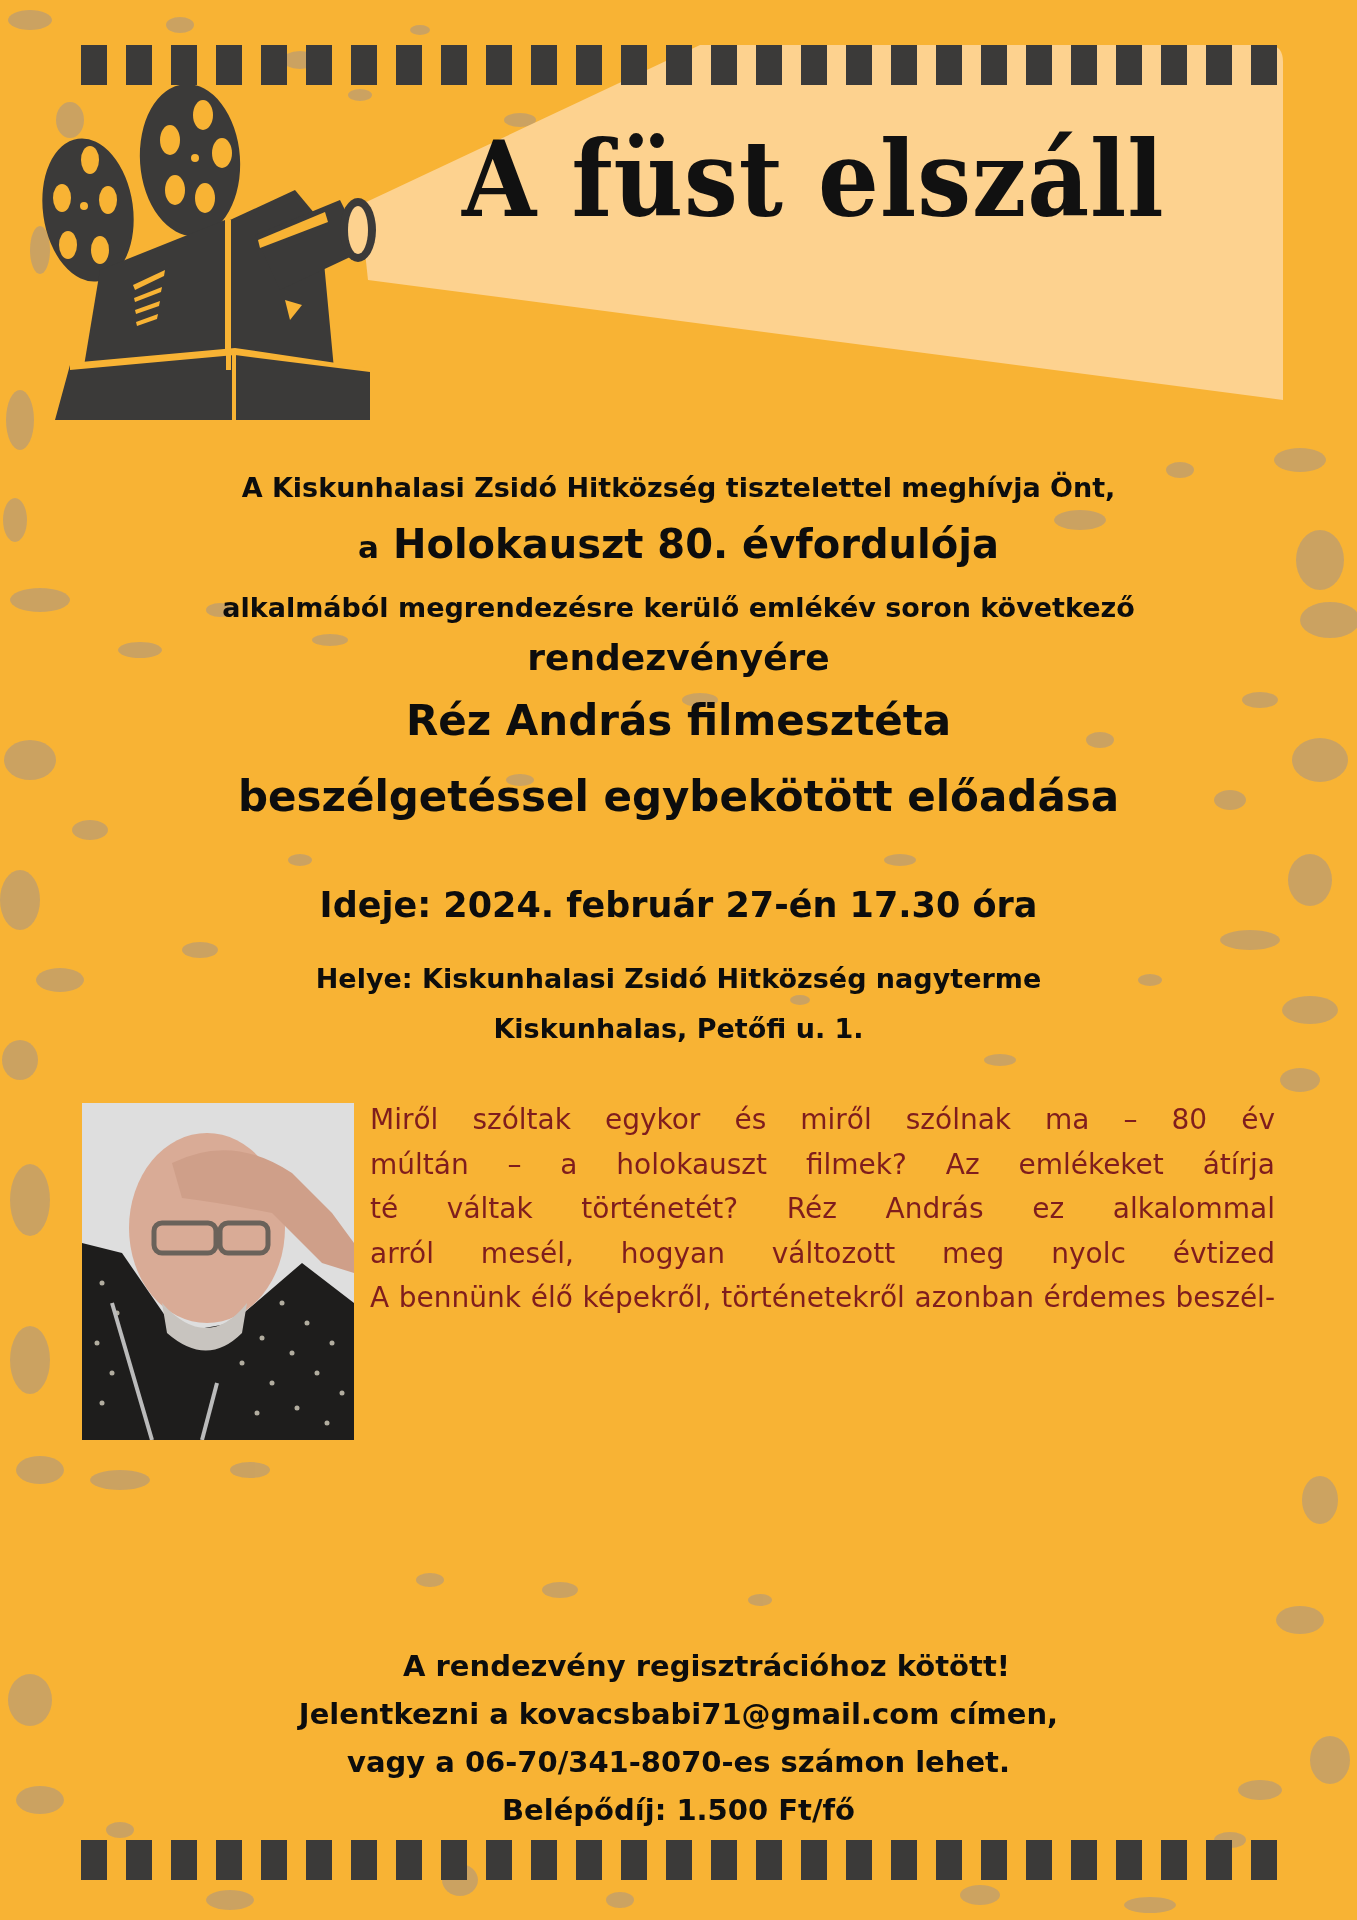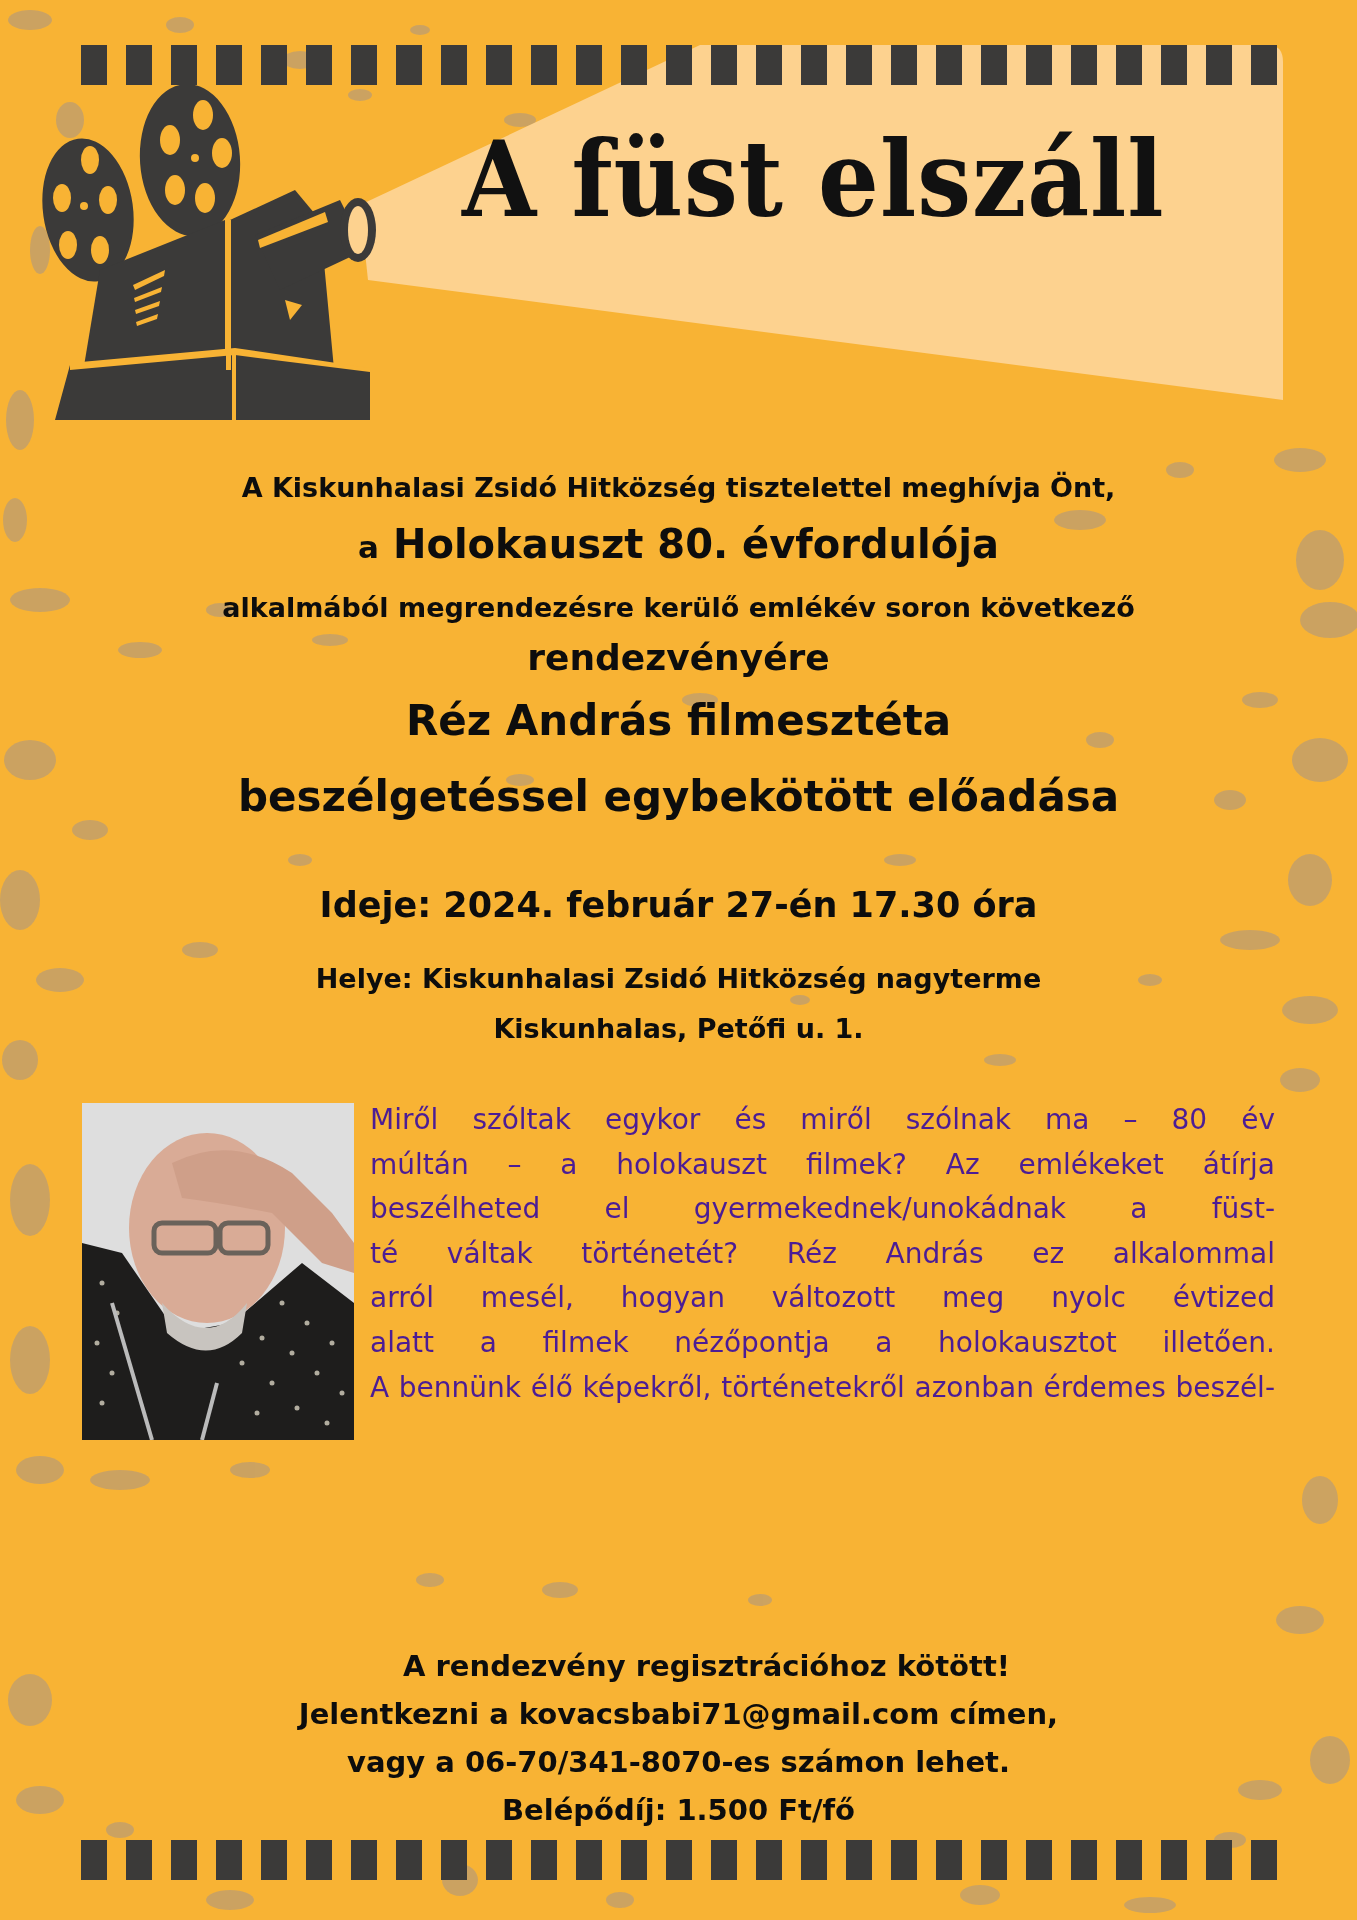--- a/index.html
+++ b/index.html
@@ -34,21 +34,21 @@
     .l-date { top: 888px; font-size: 35px; }
     .l-place1 { top: 965px; font-size: 27px; }
     .l-place2 { top: 1015px; font-size: 27px; }
     .photo {
       position: absolute; left: 82px; top: 1103px; width: 272px; height: 337px; z-index: 3;
       background: #dcdcdc; overflow: hidden;
     }
     .para {
       position: absolute; left: 82px; top: 1098px; width: 1193px; z-index: 3;
       font-size: 28px; line-height: 44.6px; text-align: justify; font-weight: normal;
-      color: #4c1d95;
+      color: #7f1d1d;
     }
     .para .float-spacer { float: left; width: 274px; height: 350px; margin-right: 14px; }
     .para .pline { display: block; text-align: justify; text-align-last: justify; }
     .para .pline.last { text-align-last: left; }
     .l-reg1 { top: 1652px; font-size: 29px; padding-left: 28px; }
     .l-reg2 { top: 1700px; font-size: 29px; }
     .l-reg3 { top: 1748px; font-size: 29px; }
     .l-reg4 { top: 1796px; font-size: 29px; }
   </style>
 </head>
@@ -251,24 +251,22 @@
 
     <path d="M30 200 L70 337" stroke="#bbb" stroke-width="4" fill="none"></path>
     <path d="M120 337 L135 280" stroke="#bbb" stroke-width="4" fill="none"></path>
   </svg>
 </div>
 
 <div class="para">
   <div class="float-spacer"></div>
   <span class="pline">Miről szóltak egykor és miről szólnak ma – 80 év</span>
   <span class="pline">múltán – a holokauszt filmek? Az emlékeket átírja</span>
-  <span class="pline">beszélheted el gyermekednek/unokádnak a füst-</span>
   <span class="pline">té váltak történetét? Réz András ez alkalommal</span>
   <span class="pline">arról mesél, hogyan változott meg nyolc évtized</span>
-  <span class="pline">alatt a filmek nézőpontja a holokausztot illetően.</span>
   <span class="pline">A bennünk élő képekről, történetekről azonban érdemes beszél-</span>
 </div>
 
 <div class="line l-reg1">A rendezvény regisztrációhoz kötött!</div>
 <div class="line l-reg2">Jelentkezni a kovacsbabi71@gmail.com címen,</div>
 <div class="line l-reg3">vagy a 06-70/341-8070-es számon lehet.</div>
 <div class="line l-reg4">Belépődíj: 1.500 Ft/fő</div>
 
 <div class="strip bottom">
   <div class="bar"></div>

